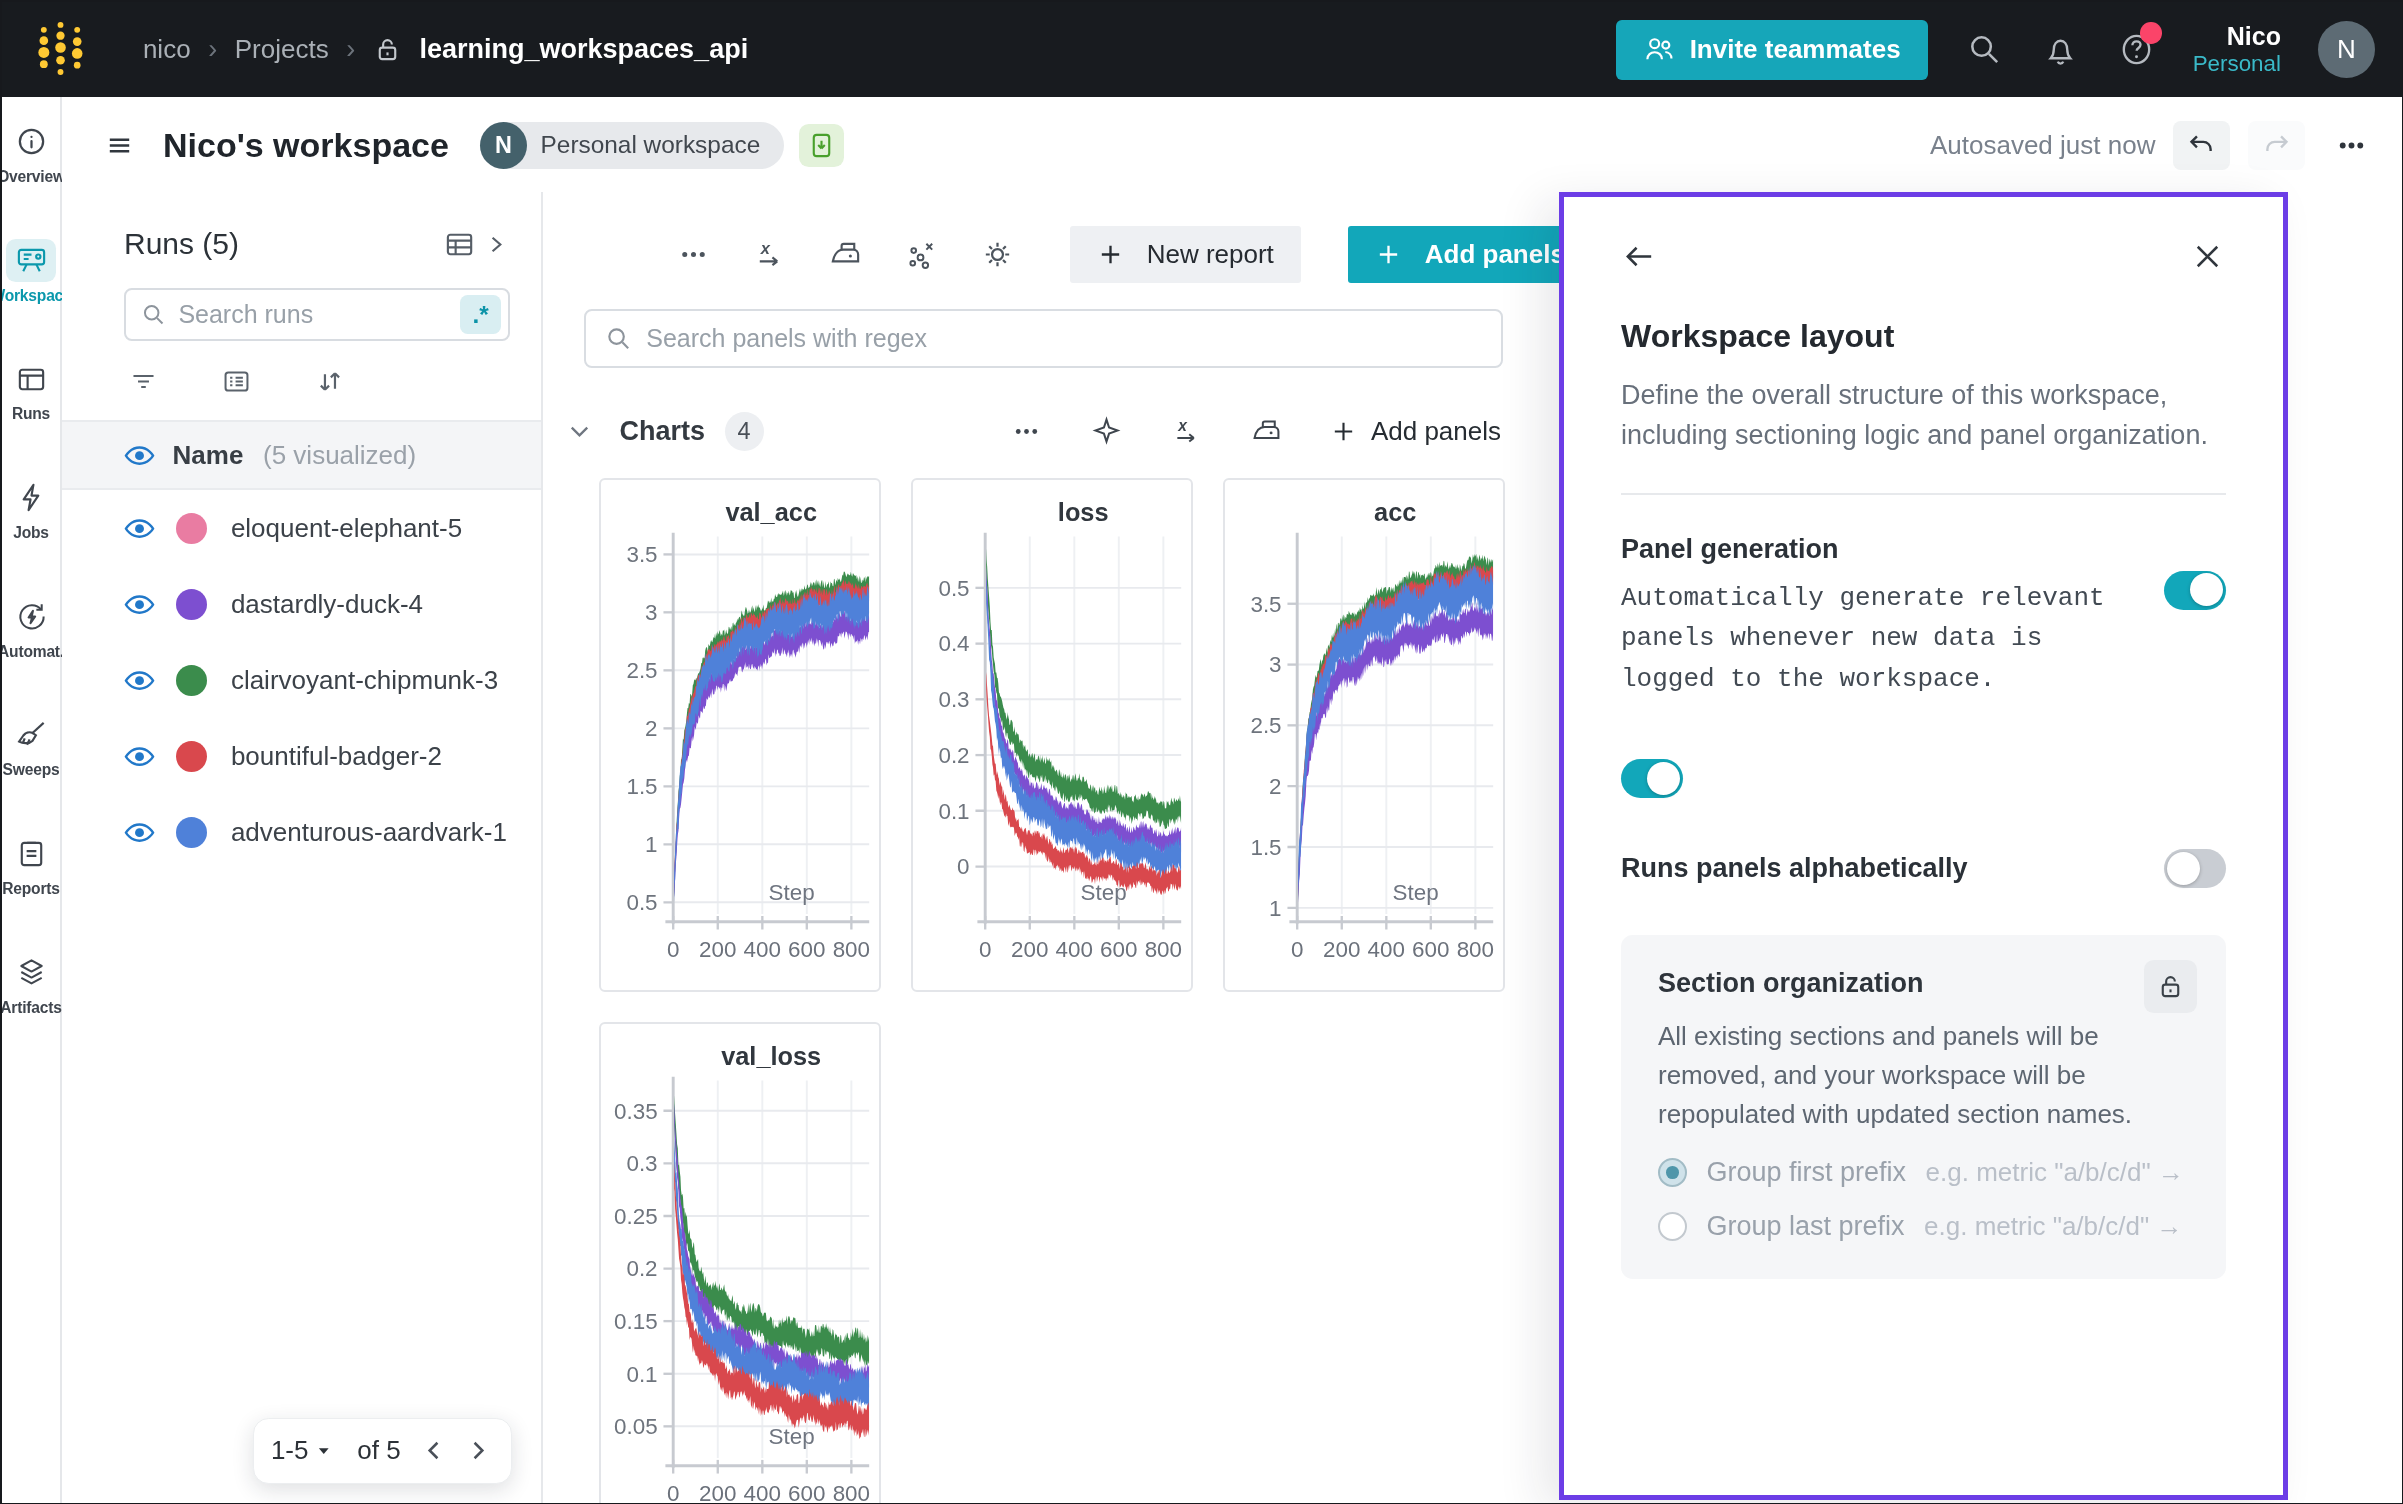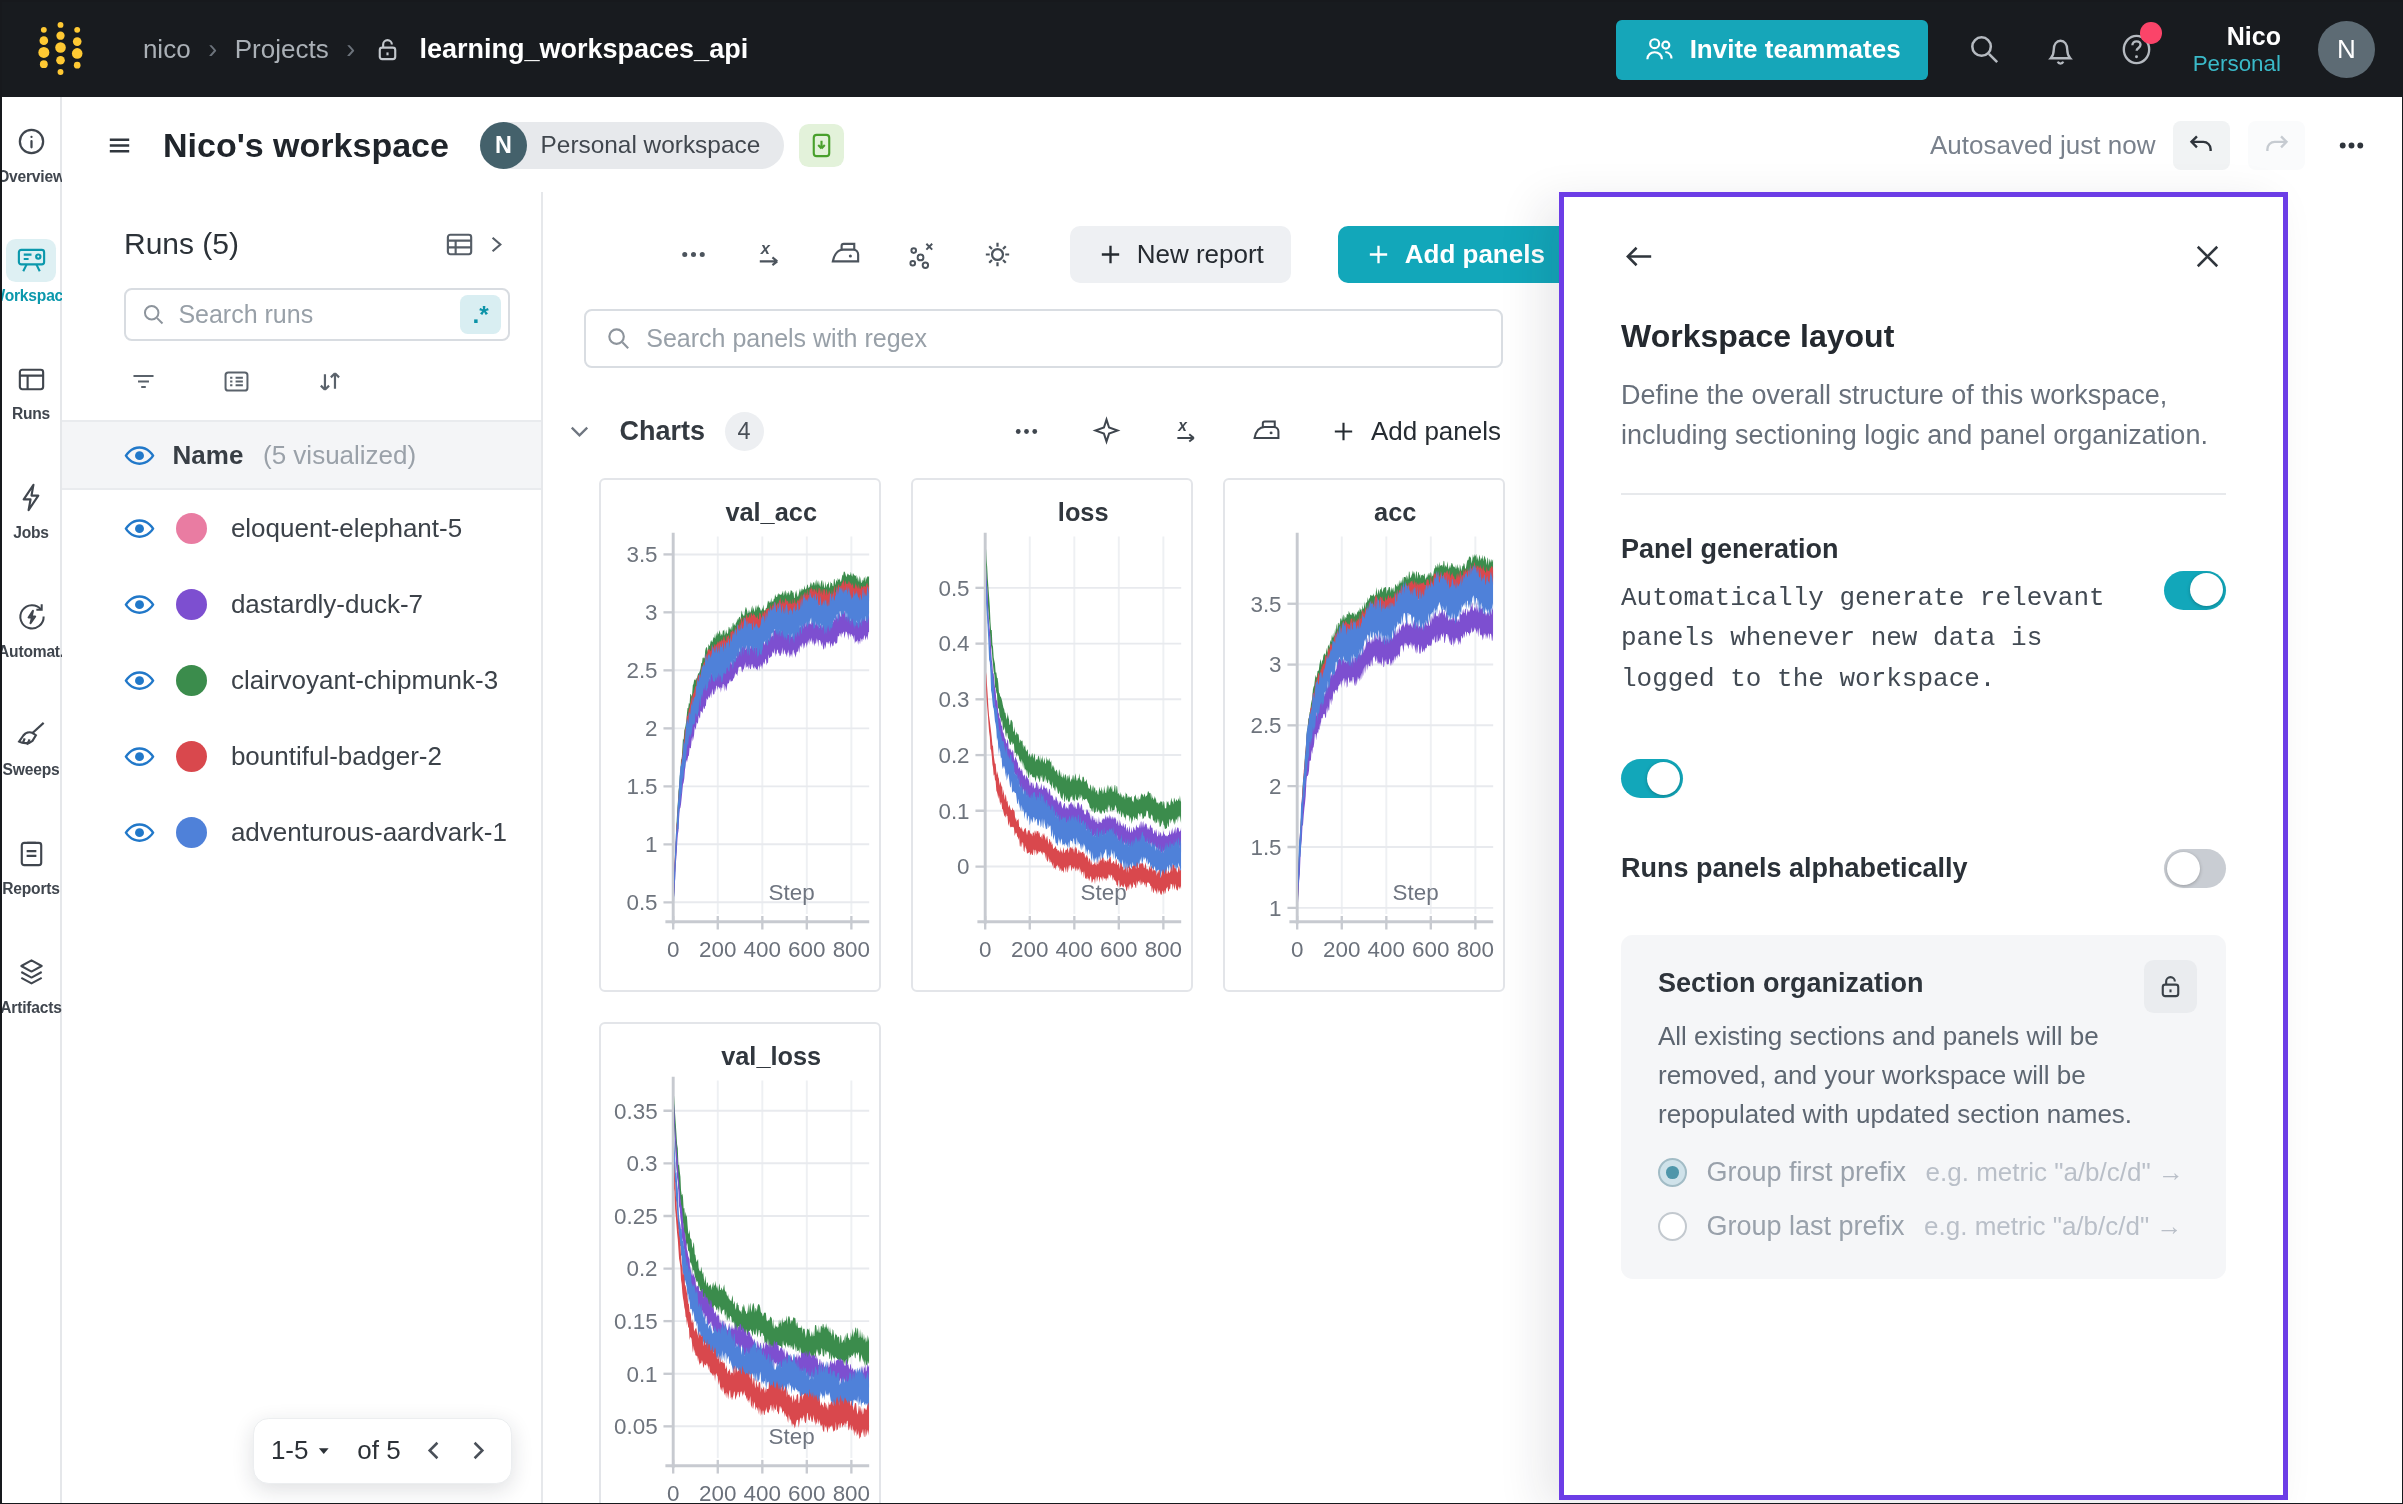--- a/index.html
+++ b/index.html
@@ -76,21 +76,21 @@
   .pagination { position:absolute; left:191px; bottom:19.5px; width:259px; height:66px; background:#fff; border:1px solid #eceef0; border-radius:15.6px; box-shadow:0 5.9px 21.5px rgba(30,35,48,.14); display:flex; align-items:center; justify-content:center; gap:9.8px; font-size:26px; color:#2c3137; }
   .pag-range { display:flex; align-items:center; gap:5.9px; cursor:pointer; }
   .pag-caret { width:19.5px; height:19.5px; }
   .pag-of { margin:0 7.8px 0 13.7px; }
   .pag-arrow { width:33px; height:33px; color:#4a5059; cursor:pointer; }
 
   
   .chartsarea { position:absolute; left:541px; top:190px; right:0; bottom:0; background:#fff; }
   .ctoolbar { position:absolute; left:133px; top:34px; display:flex; align-items:center; gap:41px; color:#4c545d; }
   .ctoolbar .ticon { width:35px; height:35px; cursor:pointer; }
-  .btn { display:flex; align-items:center; gap:13px; height:57px; border:none; border-radius:10px; padding:0 27px; font-size:26px; font-family:inherit; cursor:pointer; }
+  .btn { display:flex; align-items:center; gap:23px; height:57px; border:none; border-radius:3px; padding:0 27px; font-size:26px; font-family:inherit; cursor:pointer; }
   .btn svg { width:27px; height:27px; }
   .btn-gray { background:#eef0f3; color:#262b31; margin-left:13.7px; }
   .btn-teal { background:#12a7ba; color:#fff; font-weight:600; margin-left:5.9px; }
   .psearch { position:absolute; left:41px; right:899px; top:117px; height:59px; border:2px solid #d9dde2; border-radius:7.8px; display:flex; align-items:center; padding:0 17.6px; gap:13.7px; background:#fff; }
   .psearch svg { width:29px; height:29px; color:#8d949c; flex:none; }
   .psearch input { flex:1; border:none; outline:none; font-size:25px; font-family:inherit; color:#3a4047; }
   .csection-head { position:absolute; left:21.5px; top:220px; right:901px; display:flex; align-items:center; }
   .chev-down { width:29px; height:29px; color:#6f7680; cursor:pointer; }
   .csec-title { font-size:27px; font-weight:600; color:#343a41; margin-left:26px; }
   .count-badge { width:39px; height:39px; border-radius:50%; background:#edeff2; color:#494f57; font-size:23.4px; display:flex; align-items:center; justify-content:center; margin-left:19.5px; }
@@ -382,21 +382,21 @@
               </svg></span>
             <span class="run-dot" style="background:#e97ca2"></span>
             <span class="run-name">eloquent-elephant-5</span>
           </div>
           <div class="run-row">
             <span class="eye"><svg viewBox="0 0 32 24">
                 <path d="M2 12s4.7-8.4 14-8.4S30 12 30 12s-4.7 8.4-14 8.4S2 12 2 12z" fill="none" stroke="#2178c9" stroke-width="2.4"></path>
                 <circle cx="16" cy="12" r="4.6" fill="#2178c9"></circle>
               </svg></span>
             <span class="run-dot" style="background:#7d4fd0"></span>
-            <span class="run-name">dastardly-duck-7</span>
+            <span class="run-name">dastardly-duck-4</span>
           </div>
           <div class="run-row">
             <span class="eye"><svg viewBox="0 0 32 24">
                 <path d="M2 12s4.7-8.4 14-8.4S30 12 30 12s-4.7 8.4-14 8.4S2 12 2 12z" fill="none" stroke="#2178c9" stroke-width="2.4"></path>
                 <circle cx="16" cy="12" r="4.6" fill="#2178c9"></circle>
               </svg></span>
             <span class="run-dot" style="background:#3b8c4c"></span>
             <span class="run-name">clairvoyant-chipmunk-3</span>
           </div>
           <div class="run-row">

